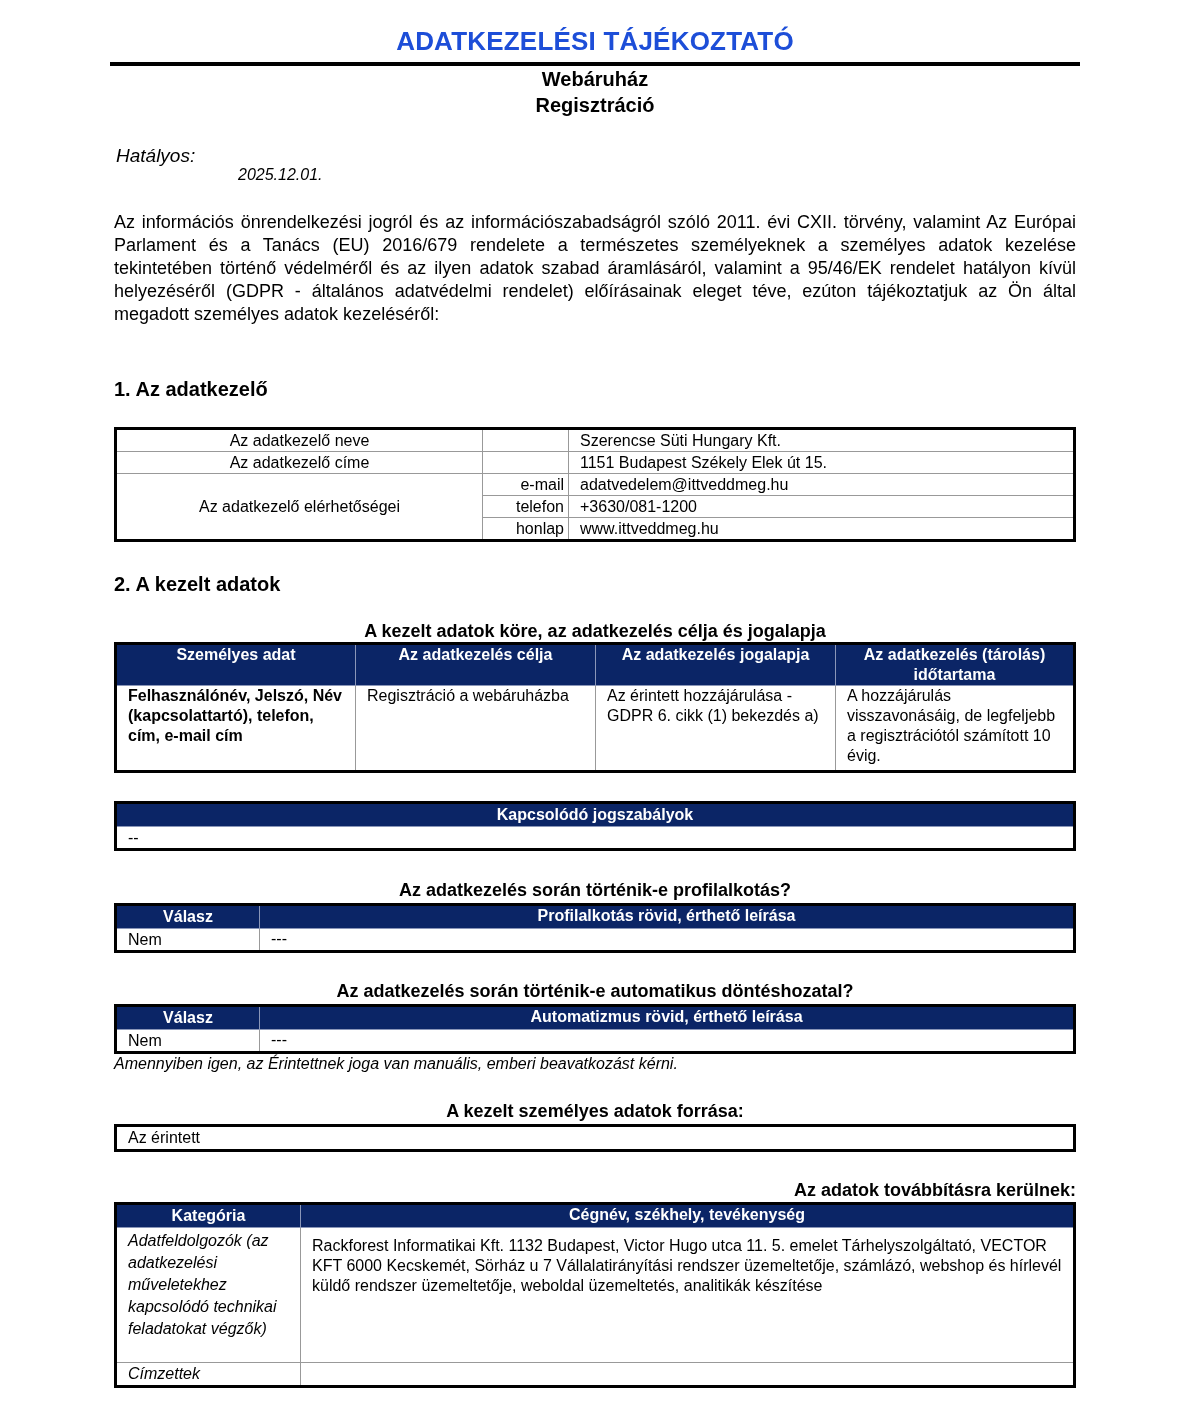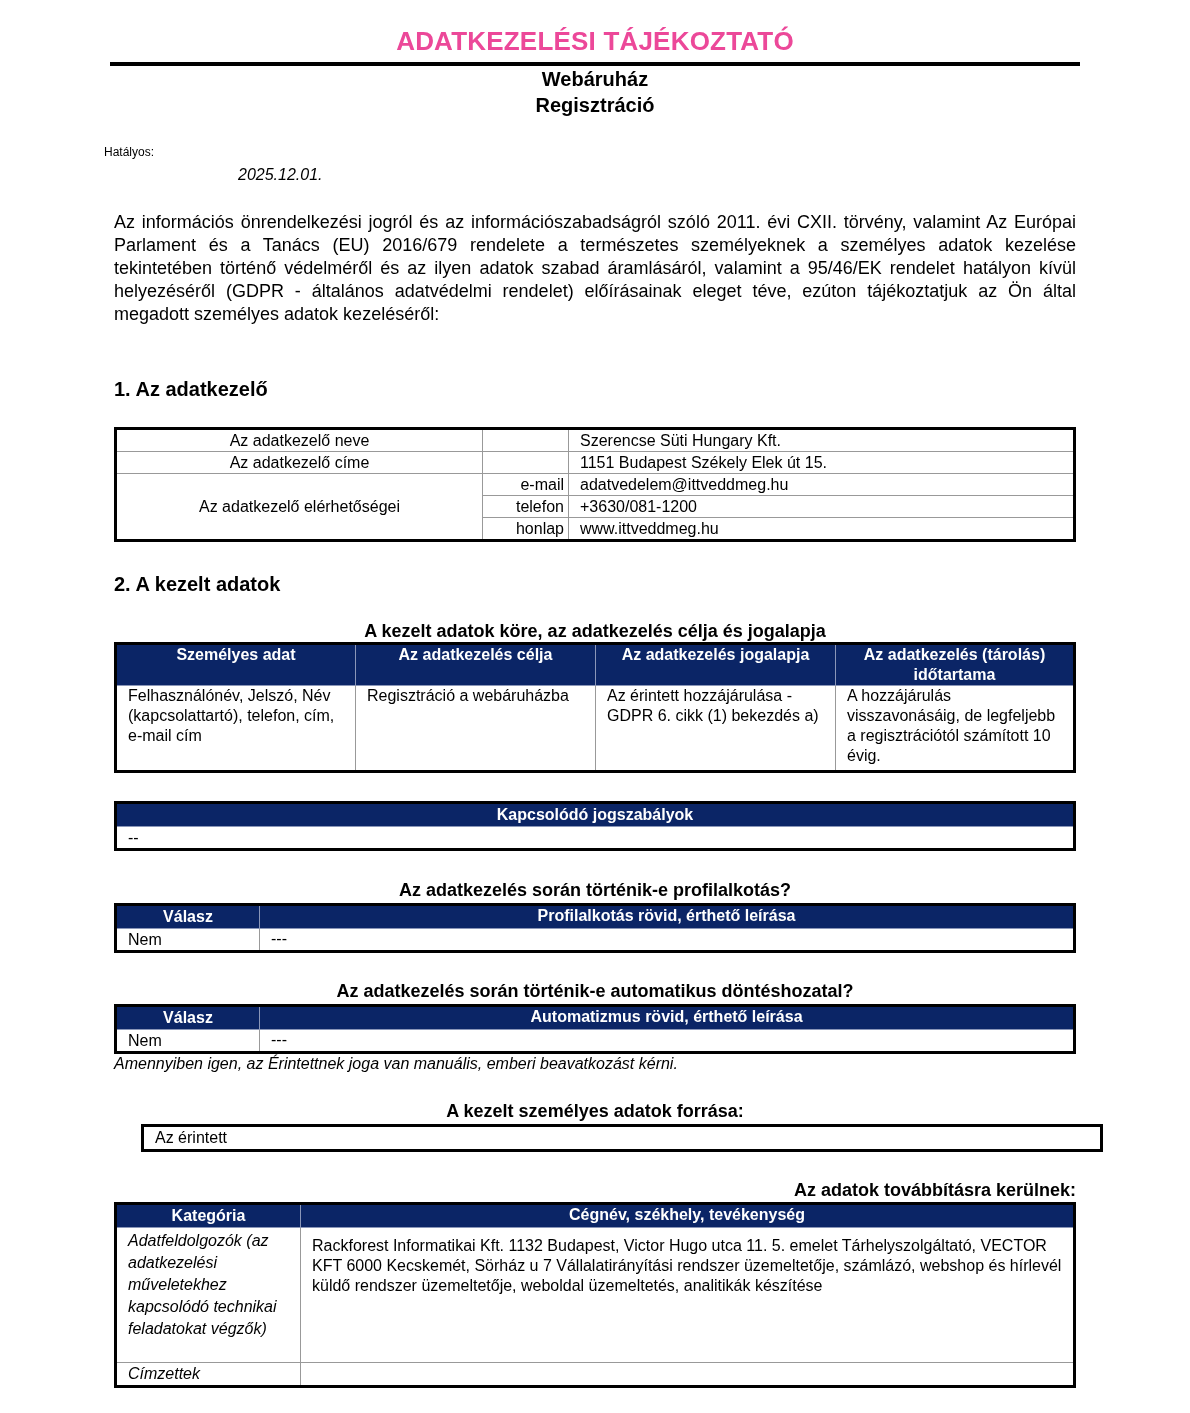--- a/index.html
+++ b/index.html
@@ -3,31 +3,31 @@
 <meta charset="utf-8">
 <style>
   html, body { margin: 0; padding: 0; background: #ffffff; }
   body {
     width: 1190px; height: 1413px; position: relative; overflow: hidden;
     font-family: "Liberation Sans", sans-serif; color: #000;
   }
   .page { position: absolute; left: 0; top: 0; width: 1190px; }
   .title {
     position: absolute; left: 110px; width: 970px; top: 26px;
-    text-align: center; font-weight: bold; font-size: 26px; color: #ec4899;
+    text-align: center; font-weight: bold; font-size: 26px; color: #1d4ed8;
     letter-spacing: 0.2px;
   }
   .title-rule {
     position: absolute; left: 110px; width: 970px; top: 62px; height: 4px; background: #000;
   }
   .sub {
     position: absolute; left: 110px; width: 970px; text-align: center;
     font-weight: bold; font-size: 20px;
   }
-  .eff-label { position: absolute; left: 104px; top: 145px; font-size: 12px; }
+  .eff-label { position: absolute; left: 116px; top: 145px; font-style: italic; font-size: 19px; }
   .eff-date { position: absolute; left: 238px; top: 166px; font-style: italic; font-size: 16px; }
   .intro {
     position: absolute; left: 114px; top: 211px; width: 962px;
     font-size: 18px; line-height: 23px; text-align: justify;
   }
   .h2 { position: absolute; left: 114px; font-weight: bold; font-size: 20px; }
   .caption {
     position: absolute; left: 114px; width: 962px; text-align: center;
     font-weight: bold; font-size: 18px;
   }
@@ -107,21 +107,21 @@
         <col>
       </colgroup>
     <tbody>
         <tr>
       <th style="height:40px;margin-top:48px;">Személyes adat</th>
       <th>Az adatkezelés célja</th>
       <th>Az adatkezelés jogalapja</th>
       <th>Az adatkezelés (tárolás) időtartama</th>
     </tr>
     <tr>
-      <td style="height:84px;">Felhasználónév, Jelszó, Név (kapcsolattartó), telefon, cím, e-mail cím</td>
+      <td style="height:84px;font-weight:bold;">Felhasználónév, Jelszó, Név (kapcsolattartó), telefon, cím, e-mail cím</td>
       <td>Regisztráció a webáruházba</td>
       <td>Az érintett hozzájárulása - GDPR 6. cikk (1) bekezdés a)</td>
       <td>A hozzájárulás visszavonásáig, de legfeljebb a regisztrációtól számított 10 évig.</td>
     </tr>
   </tbody>
     </table>
 
   <table class="t" style="top:801px;">
     <tbody>
         <tr>
@@ -164,21 +164,21 @@
     </tr>
     <tr>
       <td style="height:21px; line-height:21px;">Nem</td>
       <td>---</td>
     </tr>
   </tbody>
     </table>
   <div class="note">Amennyiben igen, az Érintettnek joga van manuális, emberi beavatkozást kérni.</div>
 
   <div class="caption" style="top:1101px;">A kezelt személyes adatok forrása:</div>
-  <table class="t" style="top:1124px;margin-left:27px;">
+  <table class="t" style="top:1124px;">
     <tbody>
         <tr>
       <td style="height:22px; line-height:22px;">Az érintett</td>
     </tr>
   </tbody>
     </table>
 
   <div class="caption" style="top:1180px;text-align:right;">Az adatok továbbításra kerülnek:</div>
   <table class="t" style="top:1202px;">
     <colgroup>

